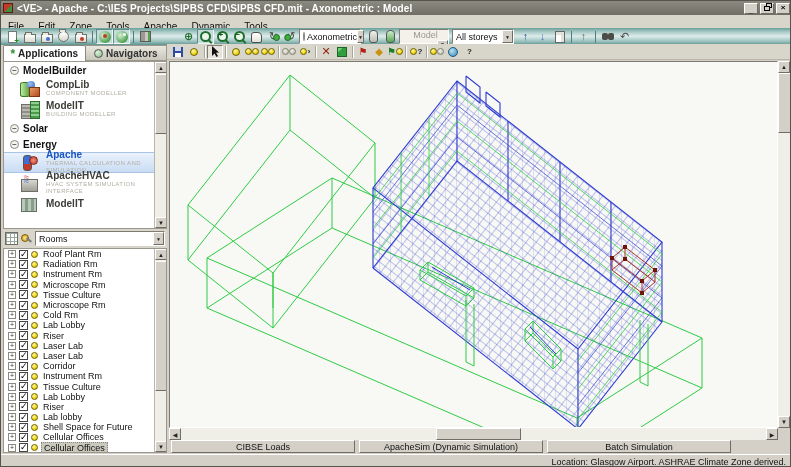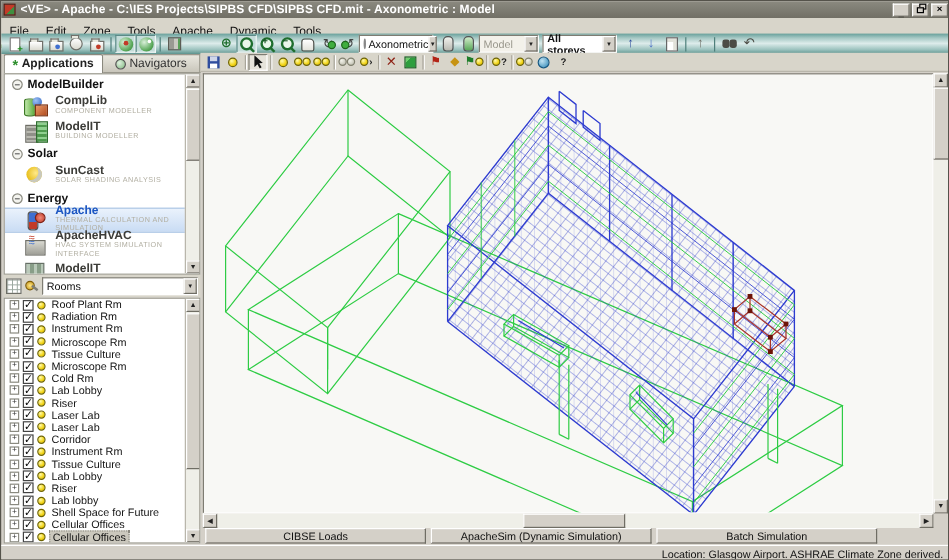--- a/index.html
+++ b/index.html
@@ -42,27 +42,27 @@
   .g{font-size:11px;color:#2b2b2b;line-height:1;}
   .orbit{position:relative;font-size:11px;color:#444;}
   .orbit::after{content:"";position:absolute;width:5px;height:5px;border-radius:50%;background:#3fae3f;border:1px solid #1d651d;left:4px;top:4px;}
   .mouse{width:9px;height:13px;border-radius:4px 4px 3px 3px;border:1px solid #555;}
   .mouse.gray{background:linear-gradient(#f2f2ee,#b9b9b1);}
   .mouse.green{background:linear-gradient(#d2eccb,#57a757);}
   .dd{height:15px;background:#fff;border:1px solid;border-color:#7e7c72 #ffffff #ffffff #7e7c72;display:flex;align-items:center;font-size:9px;color:#111;padding-left:3px;position:relative;flex:0 0 auto;}
   .dd .axicon{width:9px;height:9px;border:1px solid #888;border-radius:50%;margin-right:2px;background:radial-gradient(#fff,#ddd);}
   .dd .ddbtn{margin-left:auto;width:11px;height:13px;background:#d4d0c8;border:1px solid;border-color:#fff #6f6d64 #6f6d64 #fff;display:flex;align-items:center;justify-content:center;}
   .dd .ddbtn::after{content:"▼";font-size:5px;color:#222;}
-  .dd.disabled{color:#9a988d;background:#f3f1ea;}
+  .dd.disabled{color:#9a988d;background:#f3f1ea;flex-direction:column;}
   .sheet{width:10px;height:12px;background:#fff;border:1px solid #666;box-shadow:inset -3px 3px 0 #e2e2da;}
   .binoc{width:6px;height:7px;background:#4c4c46;border-radius:2px;box-shadow:6px 0 0 #4c4c46;margin-right:6px;}
 
   
   #tabs{left:2px;top:44px;width:164px;height:16px;display:flex;background:#c6c3b8;}
-  .tab{height:16px;display:flex;align-items:center;justify-content:center;font-size:10px;gap:3px;flex:1;}
+  .tab{height:16px;display:flex;align-items:center;justify-content:center;font-size:10px;gap:3px;flex:1;font-weight:bold;}
   .tab.active{background:#ffffff;border:1px solid #8a887e;border-bottom:none;border-radius:2px 2px 0 0;font-weight:bold;color:#222;}
   .tab.inactive{background:linear-gradient(#e9e7df,#c9c6bb);border:1px solid #9a988d;border-left:none;color:#333;}
   .tab-ic-app{color:#2d8f2d;font-weight:bold;font-size:12px;line-height:1;}
   .tab-ic-nav{width:9px;height:9px;border-radius:50%;border:1px solid #555;background:radial-gradient(circle at 35% 35%,#dff0df,#7fba7f);}
   #toolbar2{left:166px;top:43px;width:625px;height:16px;background:#d8d5ca;display:flex;align-items:center;padding:0 3px;border-bottom:1px solid #b9b6ab;}
   .ic2{width:16px;height:14px;display:flex;align-items:center;justify-content:center;flex:0 0 auto;position:relative;}
   .ic2.pressed{border:1px solid;border-color:#7e7c72 #ffffff #ffffff #7e7c72;background:#e6e3da;}
   .sep2{width:1px;height:12px;background:#a8a59a;margin:0 2px;box-shadow:1px 0 0 #fff;flex:0 0 auto;}
   .floppy{width:10px;height:10px;background:#2f4d9e;position:relative;}
   .floppy::before{content:"";position:absolute;left:2px;top:0;width:6px;height:4px;background:#cfd6ea;}
@@ -247,21 +247,21 @@
         <div class="mouse gray"></div>
       </div>
     <div class="ic">
         <div class="mouse green"></div>
       </div>
     <div class="dd disabled" style="width:50px;">
       <span>Model</span>
       <span class="ddbtn"></span>
     </div>
     <div class="gap" style="width:3px;"></div>
-    <div class="dd" style="width:62px;font-weight:bold;">
+    <div class="dd" style="width:62px;">
       <span>All storeys</span>
       <span class="ddbtn"></span>
     </div>
     <div class="gap" style="width:3px;"></div>
     <div class="ic">
         <span class="g" style="color:#2f4d9e;font-weight:bold;">↑</span>
       </div>
     <div class="ic">
         <span class="g" style="color:#4a6fc4;font-weight:bold;">↓</span>
       </div>
@@ -381,27 +381,20 @@
       <div class="app-item">
         <div class="appicon i-modelit"></div>
         <div class="app-text">
             <div class="nm">ModelIT</div>
             <div class="sub">BUILDING MODELLER</div>
           </div>
       </div>
       <div class="sect-hdr">
         <span class="collapse">−</span>
         <span>Solar</span>
-      </div>
-      <div class="app-item">
-        <div class="appicon i-suncast"></div>
-        <div class="app-text">
-            <div class="nm">SunCast</div>
-            <div class="sub">SOLAR SHADING ANALYSIS</div>
-          </div>
       </div>
       <div class="sect-hdr">
         <span class="collapse">−</span>
         <span>Energy</span>
       </div>
       <div class="app-item selected">
         <div class="appicon i-apache"></div>
         <div class="app-text">
             <div class="nm">Apache</div>
             <div class="sub">THERMAL CALCULATION AND SIMULATION</div>

